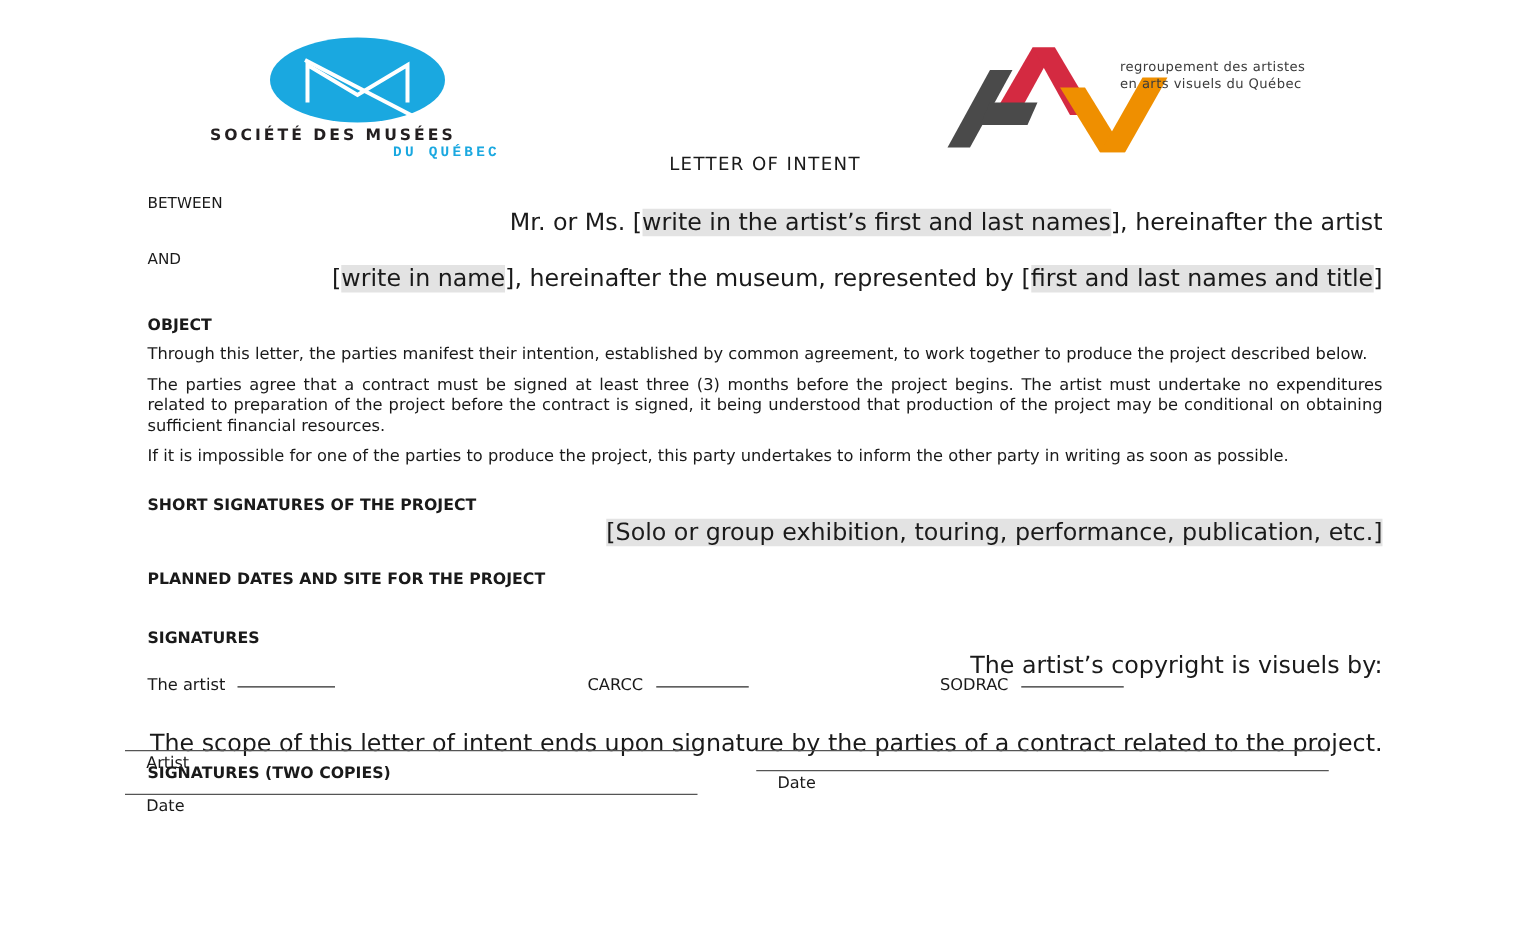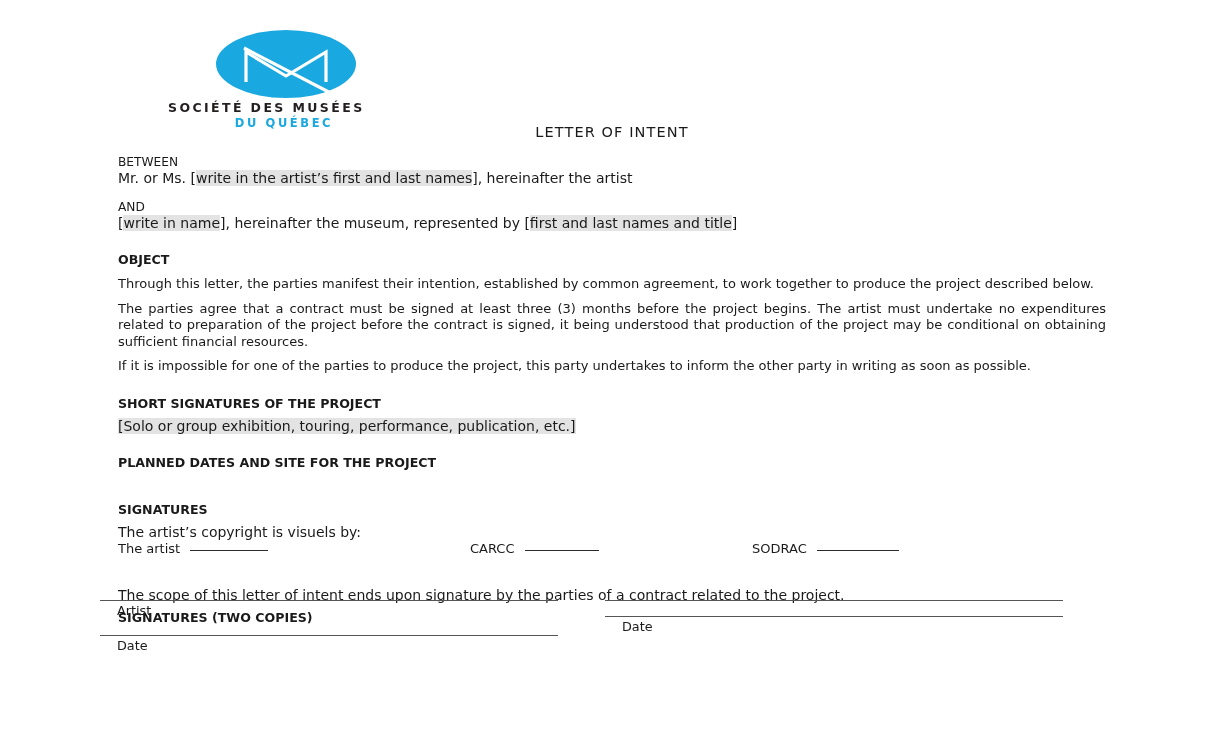--- a/index.html
+++ b/index.html
@@ -64,26 +64,27 @@
     font-weight: bold;
     letter-spacing: 2.4px;
     color: #231f20;
     white-space: nowrap;
   }
   .smq-sub {
     position: absolute;
     left: 0;
     top: 88px;
     width: 232px;
-    text-align: center;
+    text-align: right;
     font-size: 11.5px;
     font-weight: bold;
     letter-spacing: 2.6px;
     color: #1aa8e0;
     white-space: nowrap;
+    font-family: Liberation Mono, monospace;
   }
 
   
   .raav-logo {
     position: absolute;
     left: 748px;
     top: 30px;
     width: 360px;
     height: 96px;
   }
@@ -124,24 +125,24 @@
     line-height: 16px;
     margin: 0;
   }
   .para {
     font-size: 13px;
     line-height: 16.5px;
     margin: 0;
     text-align: justify;
   }
   .para-plain {
-    font-size: 14px;
+    font-size: 19px;
     line-height: 16.5px;
     margin: 0;
-    text-align: left;
+    text-align: right;
   }
   .hd {
     font-size: 12.6px;
     font-weight: bold;
     line-height: 17px;
     margin: 0;
   }
   .hl {
     background: #e3e3e3;
   }
@@ -213,20 +214,37 @@
       <div class="smq-ellipse"></div>
       <svg class="smq-mark" viewBox="0 0 140 74">
         <path d="M30 52 L30 22 L70 46 L110 22 L110 52" fill="none" stroke="#ffffff" stroke-width="3.2"></path>
         <line x1="28" y1="18" x2="132" y2="72" stroke="#ffffff" stroke-width="3.2"></line>
       </svg>
     </div>
     <div class="smq-title">SOCIÉTÉ DES MUSÉES</div>
     <div class="smq-sub">DU QUÉBEC</div>
   </div>
 
+  <div class="raav-logo">
+    <svg class="raav-mark" viewBox="0 0 210 92">
+
+      <polygon points="42,70 78,8 96,8 62,70" fill="#d42a41"></polygon>
+      <polygon points="78,8 96,8 128,62 108,62" fill="#d42a41"></polygon>
+
+      <polygon points="10,88 44,26 62,26 28,88" fill="#4a4a4a"></polygon>
+      <polygon points="44,52 82,52 74,70 36,70" fill="#4a4a4a"></polygon>
+
+      <polygon points="100,40 120,40 152,92 132,92" fill="#ef8f00"></polygon>
+      <polygon points="132,92 152,92 186,32 166,32" fill="#ef8f00"></polygon>
+    </svg>
+    <div class="raav-tagline">
+      <div>regroupement des artistes</div>
+      <div>en arts visuels du Québec</div>
+    </div>
+  </div>
 
 </div>
 
 <div class="doc">
 
   <div class="doc-title">LETTER OF INTENT</div>
 
   <p class="lbl">BETWEEN</p>
   <p class="para-plain"><span>Mr. or Ms. [</span><span class="hl">write in the artist’s first and last names</span><span>], hereinafter the artist</span></p>
 

